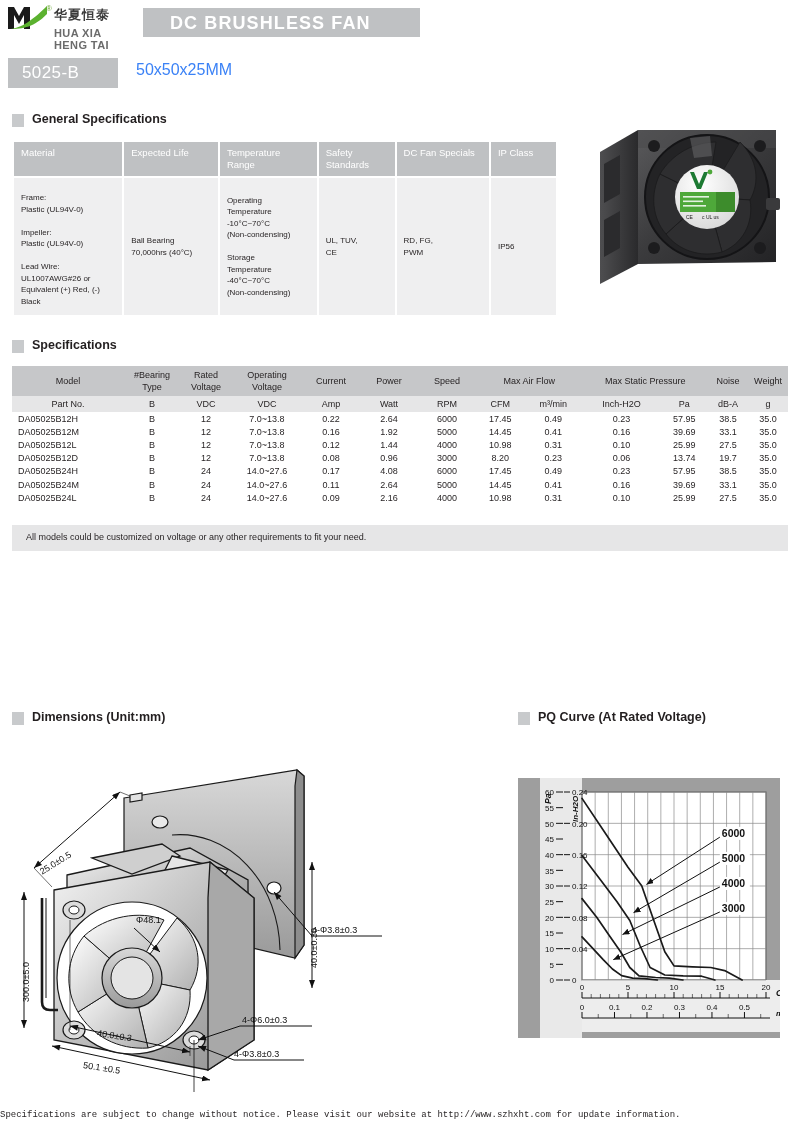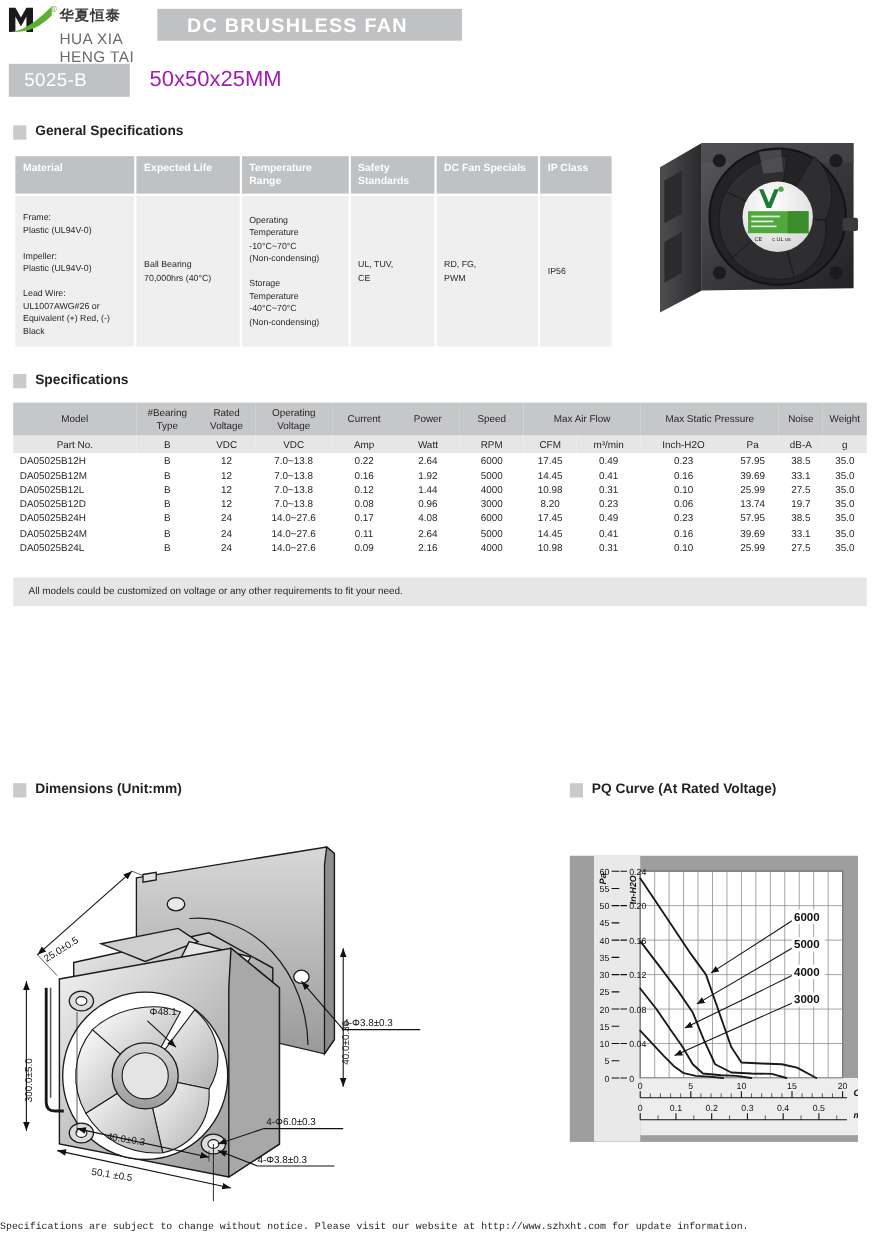--- a/index.html
+++ b/index.html
@@ -12,46 +12,46 @@
     position: relative;
     overflow: hidden;
   }
 
   
   .header { position:absolute; left:0; top:0; width:800px; height:44px; }
   .logo-wrap { position:absolute; left:8px; top:4px; width:128px; height:36px; }
   .logo-mark { position:absolute; left:0; top:1px; width:40px; height:26px; }
   .logo-cn { position:absolute; left:46px; top:0px; font-size:13px; font-weight:bold;
              color:#3a3a3a; letter-spacing:1px; line-height:22px; font-family:"DejaVu Sans", sans-serif;}
-  .logo-en { position:absolute; left:46px; top:23px; font-size:14px; font-weight:normal;
+  .logo-en { position:absolute; left:46px; top:23px; font-size:11px; font-weight:bold;
              color:#6b6b6b; letter-spacing:0.4px; }
   .logo-r { position:absolute; left:38px; top:0px; font-size:8px; color:#6aa832; }
   .title-bar { position:absolute; left:143px; top:8px; width:277px; height:29px;
                background:#bfc1c3; }
   .title-bar span { position:absolute; left:27px; top:5px; font-size:18px; font-weight:bold;
                     color:#ffffff; letter-spacing:1.1px; }
 
   
   .model-chip { position:absolute; left:8px; top:58px; width:110px; height:30px;
                 background:#bfc1c3; }
   .model-chip span { position:absolute; left:14px; top:5px; font-size:17px; color:#ffffff;
                      letter-spacing:0.4px;}
-  .model-size { position:absolute; left:136px; top:61px; font-size:20px; color:#a21caf; }
+  .model-size { position:absolute; left:136px; top:61px; font-size:16px; color:#3b82f6; }
 
   
   .sec { position:absolute; height:18px; }
   .sec .bullet { position:absolute; left:0; top:2px; width:12px; height:13px;
                  background:#c8cacc; }
   .sec .txt { position:absolute; left:20px; top:0; font-size:12.5px; font-weight:bold;
               color:#231f20; white-space:nowrap; }
 
   
   .gtable { position:absolute; left:12px; top:140px; width:546px; }
   .gtable table { border-collapse:separate; border-spacing:2px 2px; width:546px; }
-  .gtable th { background:#bfc1c3; color:#ffffff; font-size:9.5px; font-weight:bold;
+  .gtable th { background:#bfc1c3; color:#ffffff; font-size:9.5px; font-weight:normal;
                text-align:left; padding:5px 7px; vertical-align:top; line-height:12px; }
   .gtable td { background:#efeff0; color:#231f20; font-size:8px; padding:8px 7px;
                vertical-align:middle; line-height:11.5px; height:120px; }
   .gtable td.mat { vertical-align:top; padding-top:14px; }
 
   
   .photo { position:absolute; left:590px; top:112px; width:200px; height:190px; }
 
   
   .stable { position:absolute; left:12px; top:366px; width:776px; }

